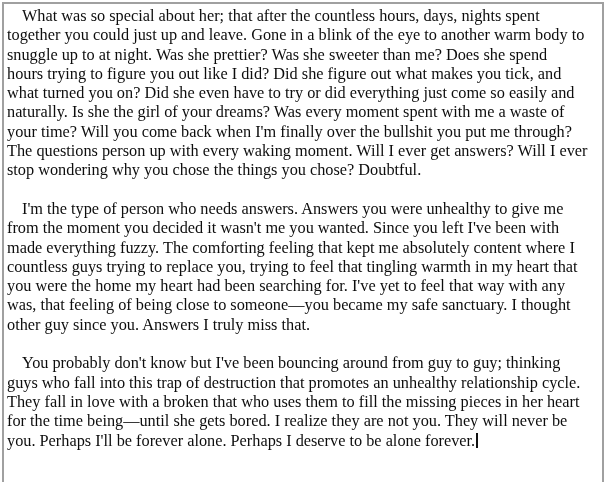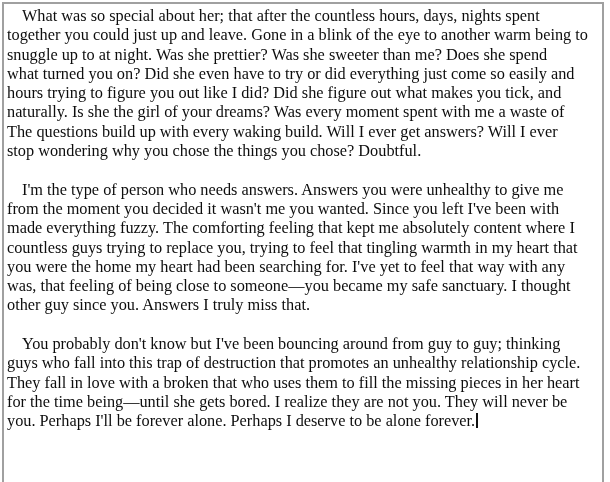--- a/index.html
+++ b/index.html
@@ -50,26 +50,27 @@
     vertical-align: -2px;
     margin-left: 1px;
   }
 </style>
 </head>
 <body>
 
 <div class="text-editor" style="border-color: rgb(160, 160, 160); color: rgb(13, 13, 13); background: rgb(255, 255, 255);">
     <div class="para">
       <div class="line first">What was so special about her; that after the countless hours, days, nights spent</div>
-      <div class="line">together you could just up and leave. Gone in a blink of the eye to another warm being to</div>
+      <div class="line">together you could just up and leave. Gone in a blink of the eye to another warm body to</div>
       <div class="line">snuggle up to at night. Was she prettier? Was she sweeter than me? Does she spend</div>
+      <div class="line">hours trying to figure you out like I did? Did she figure out what makes you tick, and</div>
       <div class="line">what turned you on? Did she even have to try or did everything just come so easily and</div>
-      <div class="line">hours trying to figure you out like I did? Did she figure out what makes you tick, and</div>
       <div class="line">naturally. Is she the girl of your dreams? Was every moment spent with me a waste of</div>
-      <div class="line">The questions build up with every waking build. Will I ever get answers? Will I ever</div>
+      <div class="line">your time? Will you come back when I'm finally over the bullshit you put me through?</div>
+      <div class="line">The questions person up with every waking moment. Will I ever get answers? Will I ever</div>
       <div class="line">stop wondering why you chose the things you chose? Doubtful.</div>
     </div>
     <div class="para">
       <div class="line first">I'm the type of person who needs answers. Answers you were unhealthy to give me</div>
       <div class="line">from the moment you decided it wasn't me you wanted. Since you left I've been with</div>
       <div class="line">made everything fuzzy. The comforting feeling that kept me absolutely content where I</div>
       <div class="line">countless guys trying to replace you, trying to feel that tingling warmth in my heart that</div>
       <div class="line">you were the home my heart had been searching for. I've yet to feel that way with any</div>
       <div class="line">was, that feeling of being close to someone—you became my safe sanctuary. I thought</div>
       <div class="line">other guy since you. Answers I truly miss that.</div>

